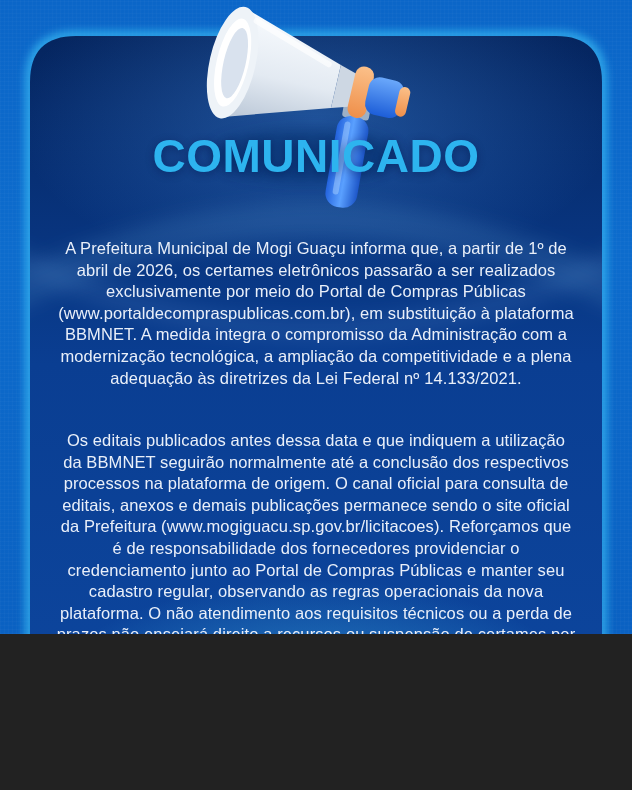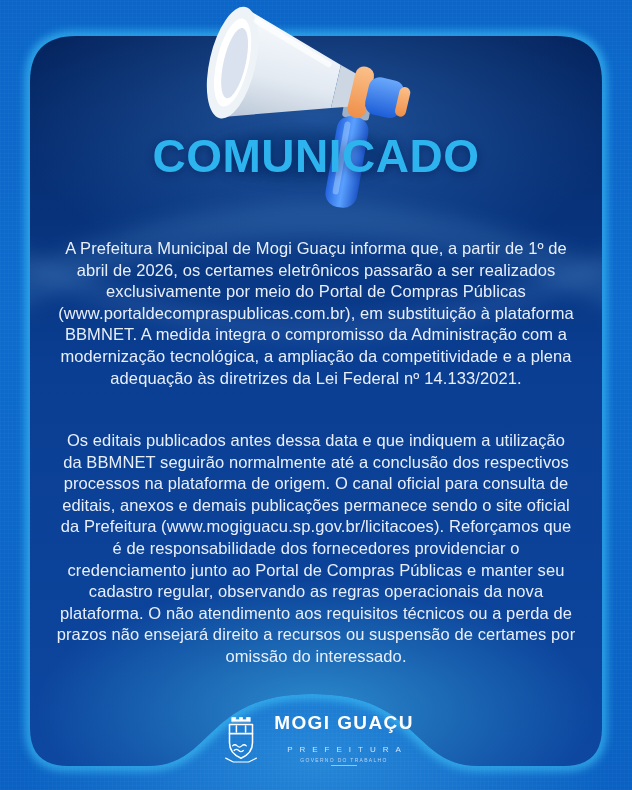--- a/index.html
+++ b/index.html
@@ -1,18 +1,18 @@
 <!DOCTYPE html>
 <html><head>
 <meta charset="utf-8">
 <style>
   html,body{margin:0;padding:0;background:#222;}
   .poster{
     position:relative;
-    width:632px;height:790px;
+    width:632px;height:634px;
     overflow:hidden;
     background:
       radial-gradient(ellipse 420px 240px at 50% 96%, rgba(90,205,255,.35), rgba(90,205,255,0) 70%),
       linear-gradient(180deg,#0b66c8 0%, #0d6ccd 40%, #0a61c2 100%);
     font-family:"Liberation Sans", sans-serif;
   }
   .texture{
     position:absolute;inset:0;
     background-image:
       repeating-linear-gradient(0deg, rgba(255,255,255,.045) 0 1px, transparent 1px 4px),

